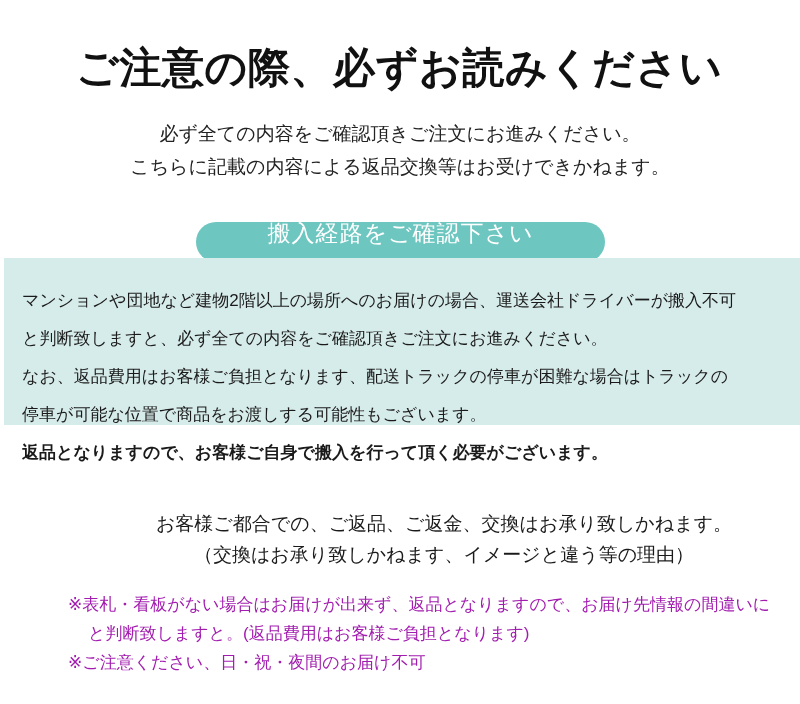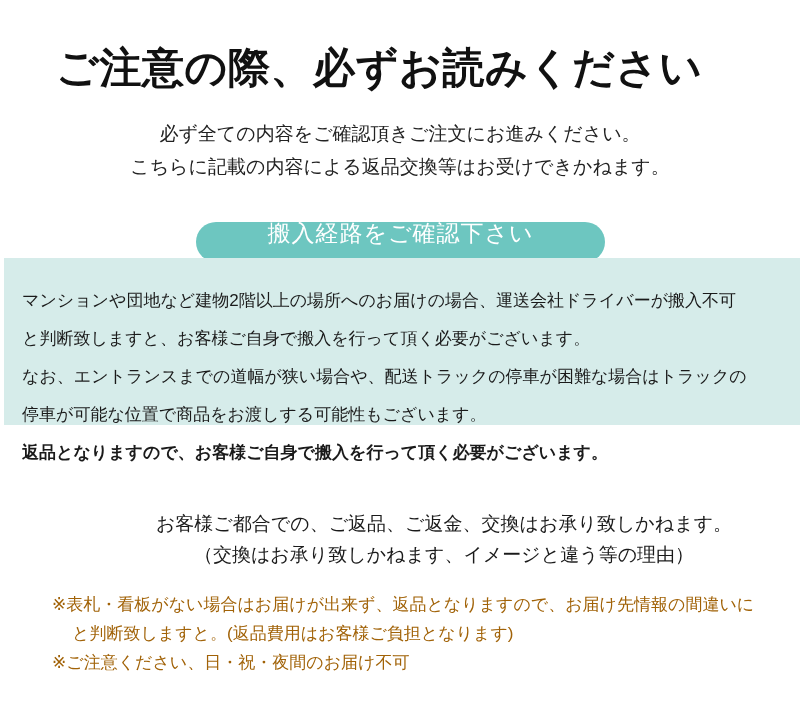--- a/index.html
+++ b/index.html
@@ -28,21 +28,21 @@
   .heading-area {
     padding-top: 44px;
   }
 
   .main-title {
     font-size: 42px;
     font-weight: bold;
     letter-spacing: 0.5px;
     line-height: 1.12;
     color: #111111;
-    padding-left: 56px;
+    padding-left: 76px;
     margin: 0;
     white-space: nowrap;
   }
 
   .lead-block {
     margin-top: 26px;
     text-align: center;
   }
 
   .lead-line {
@@ -129,24 +129,25 @@
 
   
   .red-block {
     position: absolute;
     left: 52px;
     top: 590px;
     width: 740px;
   }
 
   .red-line {
-    color: #a16207;
+    color: #a21caf;
     font-size: 17px;
     line-height: 1.72;
     white-space: nowrap;
+    margin-left: 16px;
   }
 
   .red-line.indent {
     padding-left: 20px;
   }
 </style>
 </head>
 <body>
 
 <div class="page">
@@ -161,22 +162,22 @@
   </div>
 
   <div class="banner-wrap">
     <div class="banner-pill">
       <span class="banner-pill-label">搬入経路をご確認下さい</span>
     </div>
   </div>
 
   <div class="teal-band">
     <div class="band-line">マンションや団地など建物2階以上の場所へのお届けの場合、運送会社ドライバーが搬入不可</div>
-    <div class="band-line">と判断致しますと、お客様ご自身で搬入を行って頂く必要がございます。</div>
-    <div class="band-line gap-top">なお、エントランスまでの道幅が狭い場合や、配送トラックの停車が困難な場合はトラックの</div>
+    <div class="band-line">と判断致しますと、必ず全ての内容をご確認頂きご注文にお進みください。</div>
+    <div class="band-line gap-top">なお、返品費用はお客様ご負担となります、配送トラックの停車が困難な場合はトラックの</div>
     <div class="band-line">停車が可能な位置で商品をお渡しする可能性もございます。</div>
     <div class="band-line bold gap-top">返品となりますので、お客様ご自身で搬入を行って頂く必要がございます。</div>
   </div>
 
   <div class="lower-center">
     <div class="lower-line">お客様ご都合での、ご返品、ご返金、交換はお承り致しかねます。</div>
     <div class="lower-line">（交換はお承り致しかねます、イメージと違う等の理由）</div>
   </div>
 
   <div class="red-block">

